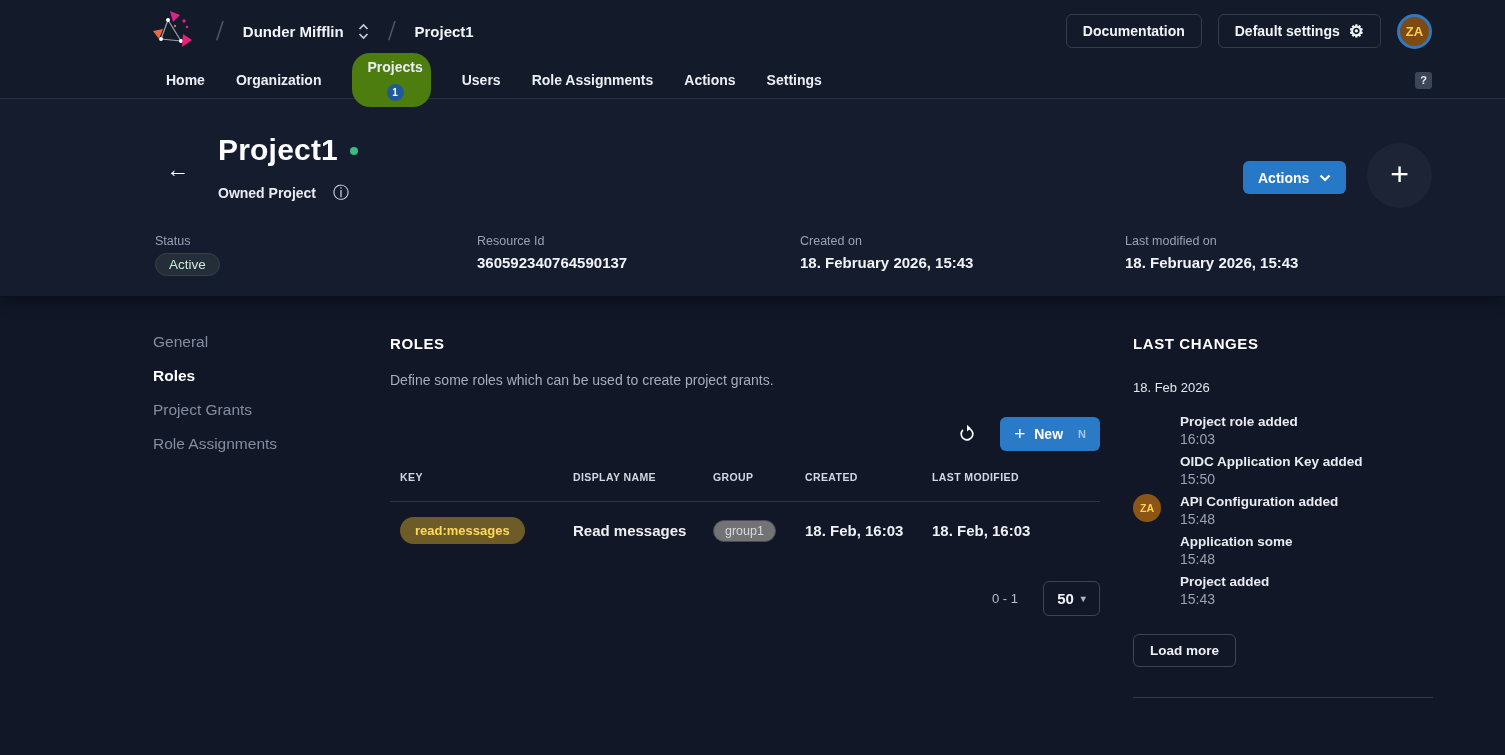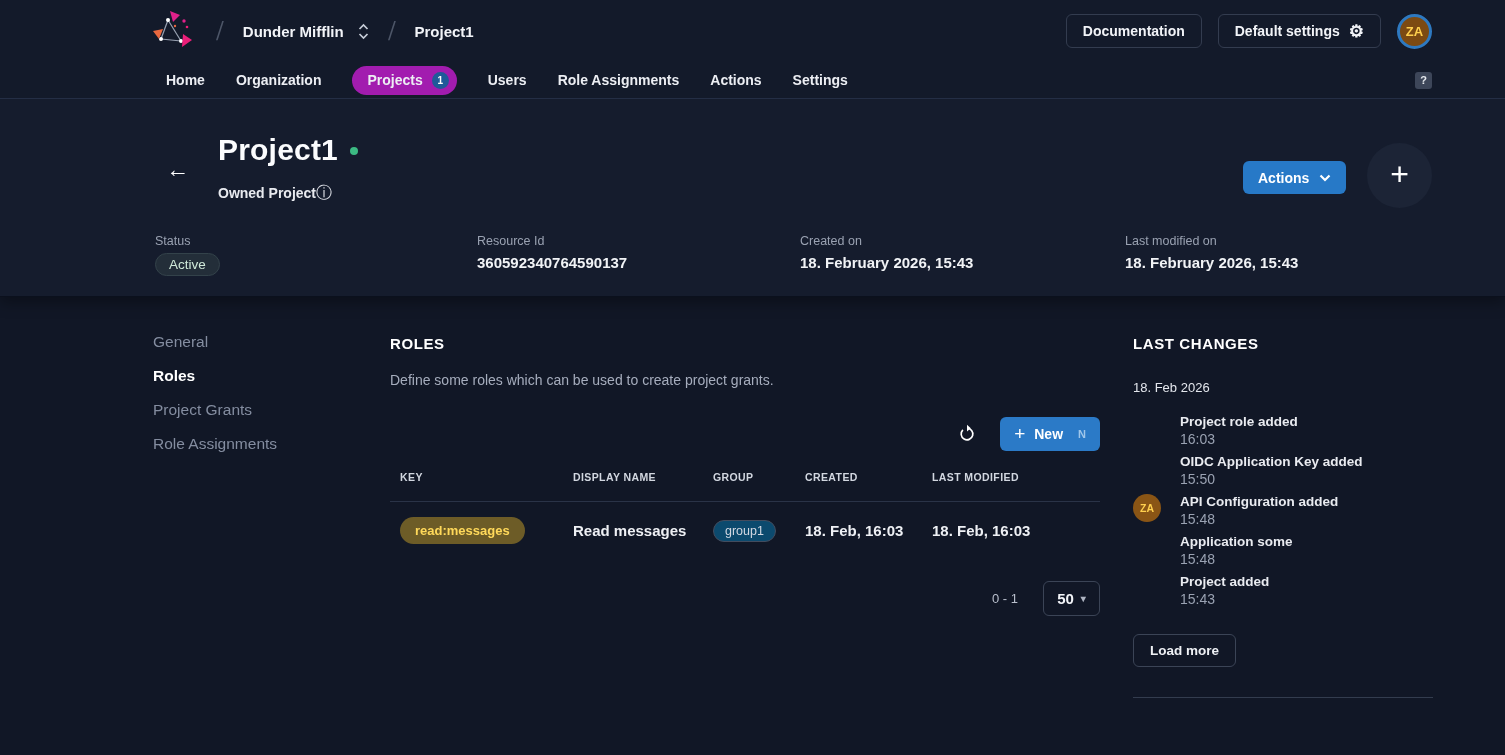--- a/index.html
+++ b/index.html
@@ -33,35 +33,35 @@
     font-family:"Liberation Sans", sans-serif; }
   .gear-glyph { font-size:17px; line-height:1; }
   .avatar { width:35px; height:35px; border-radius:50%; background:#7c4a12;
     border:3px solid #2e79c0; color:#ffd04e; font-size:13px; font-weight:700;
     display:flex; align-items:center; justify-content:center; cursor:pointer; }
 
   .nav { position:absolute; top:62px; left:0; width:100%; height:37px;
     background:#131a2a; border-bottom:1px solid #242e45;
     display:flex; align-items:center; padding:0 73px 0 166px; gap:31px; }
   .nav-item { font-size:14px; font-weight:700; color:#eceef3; cursor:pointer; white-space:nowrap; }
-  .nav-item.pill { background:#a21caf; border-radius:18px; padding:6px 8px 6px 15px;
-    display:flex; align-items:center; gap:9px; }
+  .nav-item.pill { background:#4d7c0f; border-radius:18px; padding:6px 8px 6px 15px;
+    display:flex; align-items:center; gap:9px;flex-direction:column; }
   .nav-badge { width:17px; height:17px; border-radius:50%; background:#1f5a99;
     font-size:10px; font-weight:700; color:#fff; display:flex; align-items:center; justify-content:center; }
   .help-badge { margin-left:auto; width:17px; height:17px; border-radius:3px;
     background:#3d4659; color:#e6e9ee; font-size:11px; font-weight:700;
     display:flex; align-items:center; justify-content:center; cursor:pointer; }
 
   
   .back-arrow { position:absolute; left:166px; top:158px; font-size:23px; font-weight:700;
     color:#fff; cursor:pointer; line-height:1; }
   .hero-title-row { position:absolute; left:218px; top:133px; display:flex; align-items:flex-start; gap:12px; }
   .hero-title { font-size:30px; font-weight:600; color:#fbfcfe; letter-spacing:.2px; }
   .state-dot { width:8px; height:8px; border-radius:50%; background:#3cba83; margin-top:14px; }
-  .hero-sub-row { position:absolute; left:218px; top:185px; display:flex; align-items:center; }
+  .hero-sub-row { position:absolute; left:218px; top:185px; display:flex; align-items:center; gap:17px; }
   .hero-sub { font-size:14px; font-weight:700; color:#e8eaef; }
   .info-icon { font-size:16px; color:#dfe2e9; cursor:pointer; line-height:1; }
 
   .actions-btn { position:absolute; left:1243px; top:161px; height:33px;
     background:#2779c7; border:none; border-radius:6px; padding:0 15px;
     display:flex; align-items:center; gap:10px; color:#fff; font-size:14px; font-weight:700;
     cursor:pointer; font-family:"Liberation Sans", sans-serif; }
   .fab { position:absolute; left:1367px; top:143px; width:65px; height:65px; border-radius:50%;
     background:#1c2436; border:none; color:#fff; font-size:32px; font-weight:200;
     display:flex; align-items:center; justify-content:center; cursor:pointer; line-height:1;
@@ -92,21 +92,21 @@
 
   .tbl-head { margin-top:20px; display:flex; align-items:flex-start; height:31px; padding-left:10px;
     border-bottom:1px solid #2a3347; }
   .th { font-size:10.5px; font-weight:700; letter-spacing:.4px; color:#d2d7e0; text-transform:uppercase; }
   .tbl-row { display:flex; align-items:center; height:57px; padding-left:10px; cursor:pointer; }
   .c-key { width:173px; } .c-name { width:140px; } .c-group { width:92px; }
   .c-created { width:127px; } .c-modified { flex:1; }
   .chip-key { display:inline-block; padding:6px 15px; border-radius:14px; background:#6d5c27;
     color:#ffd95a; font-size:13px; font-weight:700; }
   .cell-text { font-size:15px; font-weight:600; color:#eef0f4; }
-  .chip-group { display:inline-block; padding:3px 11px; border-radius:11px; background:#0c4a6e;
+  .chip-group { display:inline-block; padding:3px 11px; border-radius:11px; background:#737373;
     border:1px solid #434c5e; color:#d3d8e2; font-size:12.5px;text-align:center; }
 
   .tbl-footer { margin-top:22px; display:flex; align-items:center; }
   .total-label { font-size:14px; font-weight:700; color:#fdfdfe; }
   .total-time { margin-top:3px; font-size:12px; color:#98a0b0; }
   .range-label { margin-left:auto; font-size:13px; color:#b9bfcc; }
   .pagesize-box { margin-left:25px; width:57px; height:35px; border:1px solid #3b4456; border-radius:6px;
     background:transparent; display:flex; align-items:center; justify-content:center; gap:7px;
     color:#f2f4f8; font-size:15px; font-weight:700; cursor:pointer;
     font-family:"Liberation Sans", sans-serif; }

